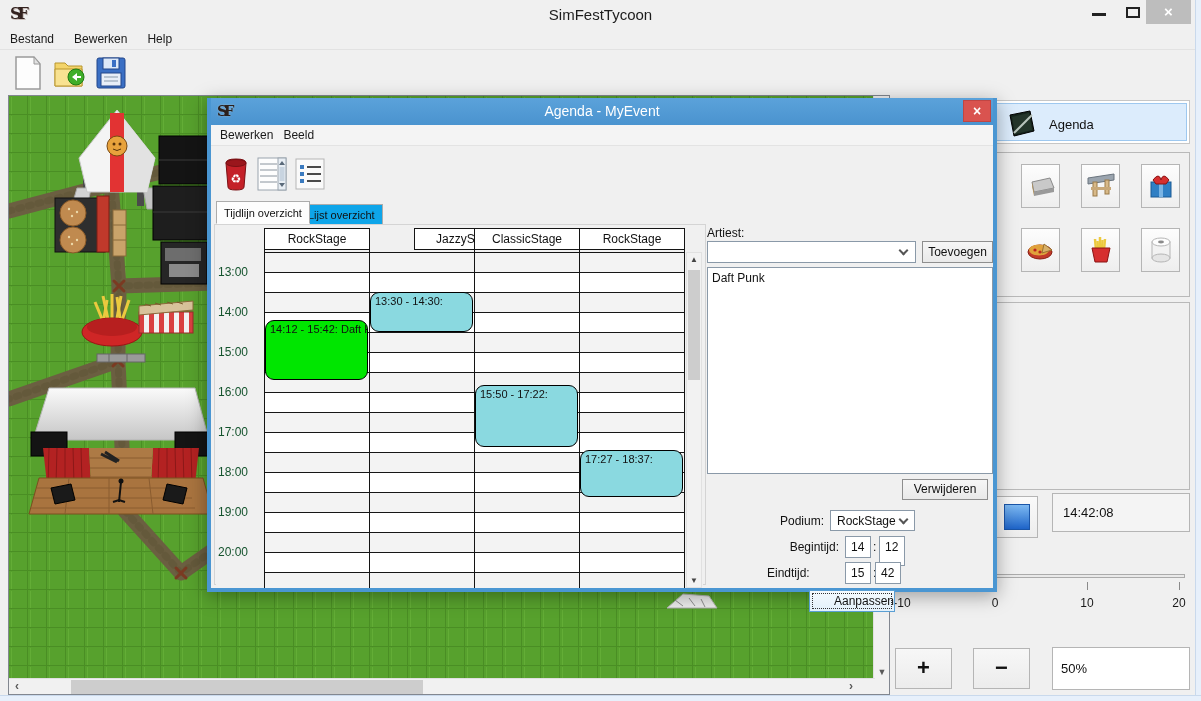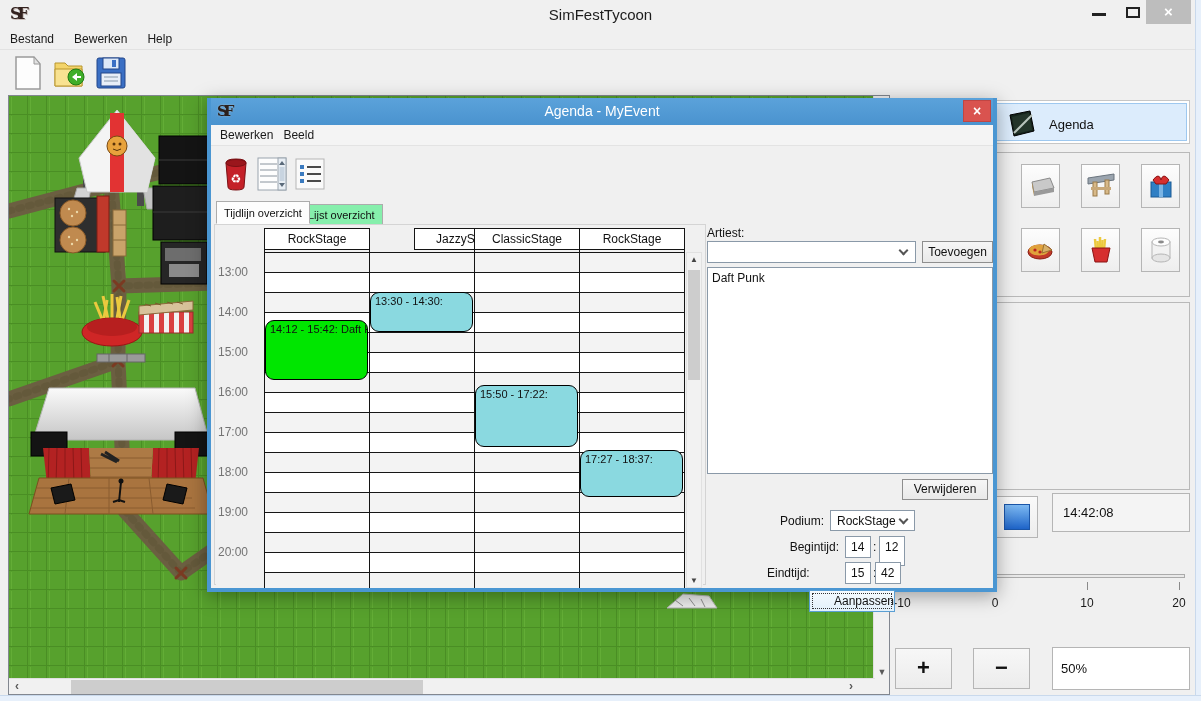--- a/index.html
+++ b/index.html
@@ -48,30 +48,30 @@
   .dialog { left:207px; top:98px; width:790px; height:494px; background:#4a96d2; box-shadow:0 4px 18px rgba(0,0,0,.35); z-index:10; }
   .dlg-title { left:4px; top:0; width:782px; height:27px; background:linear-gradient(#5ba2da,#4a93cf); }
   .dlg-logo { left:6px; top:4px; font-family:"DejaVu Serif", serif; font-weight:bold; font-size:15px; letter-spacing:-4px; color:#2b201d; text-shadow:0 0 2px #9db9ce; }
   .dlg-title-text { left:0; top:5px; width:100%; text-align:center; color:#fff; font-size:14px; }
   .dlg-close { left:752px; top:2px; width:28px; height:22px; background:#d9534f; color:#fff; font-weight:bold; font-size:14px; text-align:center; line-height:21px; border:1px solid #c04543; }
   .dlg-body { left:4px; top:27px; width:782px; height:463px; background:#f0f0f0; }
   .dlg-menubar { left:0; top:0; width:782px; height:21px; background:#f4f4f4; border-bottom:1px solid #e3e3e3; }
   .dlg-toolbar-btn { top:30px; width:34px; height:38px; display:flex; align-items:center; justify-content:center; }
   .tab { top:76px; font-size:11px; padding:4px 7px; border:1px solid #acacac; }
   .tab.active { background:#fdfdfd; border-bottom:1px solid #fdfdfd; z-index:2; padding-top:5px; }
-  .tab.inactive { background:#86efac; margin-top:3px; border-left:none; }
+  .tab.inactive { background:#0ea5e9; margin-top:3px; border-left:none; }
   .tabpage { left:3px; top:99px; width:492px; height:361px; border:1px solid #d4d4d4; background:#f0f0f0; }
 
   
   .sched { left:1px; top:3px; width:487px; height:360px; background:#f0f0f0; overflow:hidden; }
   .col-header { position:absolute; top:0; height:22px; background:#fff; border:1px solid #141414; text-align:center; font-size:12px; line-height:20px; }
   .stripes { position:absolute; left:48px; top:24px; width:420px; height:336px; border-top:1px solid #141414;
     background:repeating-linear-gradient(to bottom,#f3f3f3 0 19px,#161616 19px 20px,#ffffff 20px 39px,#161616 39px 40px); }
   .vline { position:absolute; top:22px; width:1px; height:338px; background:#141414; }
-  .time-label { position:absolute; left:2px; transform:translateY(-50%); font-size:12px; color:#737373; }
+  .time-label { position:absolute; left:2px; transform:translateY(-50%); font-size:12px; color:#14532d; }
   .event { position:absolute; border:1px solid #000; border-radius:9px; font-size:11px; padding:2px 0 0 4px; white-space:nowrap; overflow:hidden; }
   .tbl-sb { position:absolute; left:470px; top:24px; width:16px; height:336px; background:#f2f2f2; border:1px solid #e1e1e1; }
   .tbl-sb-thumb { position:absolute; left:1px; top:17px; width:12px; height:110px; background:#cdcdcd; }
   .tbl-sb .sb-a { position:absolute; left:0; width:14px; text-align:center; font-size:8px; color:#444; }
 
   
   .lbl { font-size:12px; color:#111; }
   .combo { border:1px solid #8a99a8; background:#fff; }
   .chev { width:7px; height:7px; border-right:2px solid #555; border-bottom:2px solid #555; transform:rotate(45deg); position:absolute; }
   .gbtn { border:1px solid #8e8e8e; background:linear-gradient(#f6f6f6,#e9e9e9); font-size:12px; text-align:center; color:#111; }

